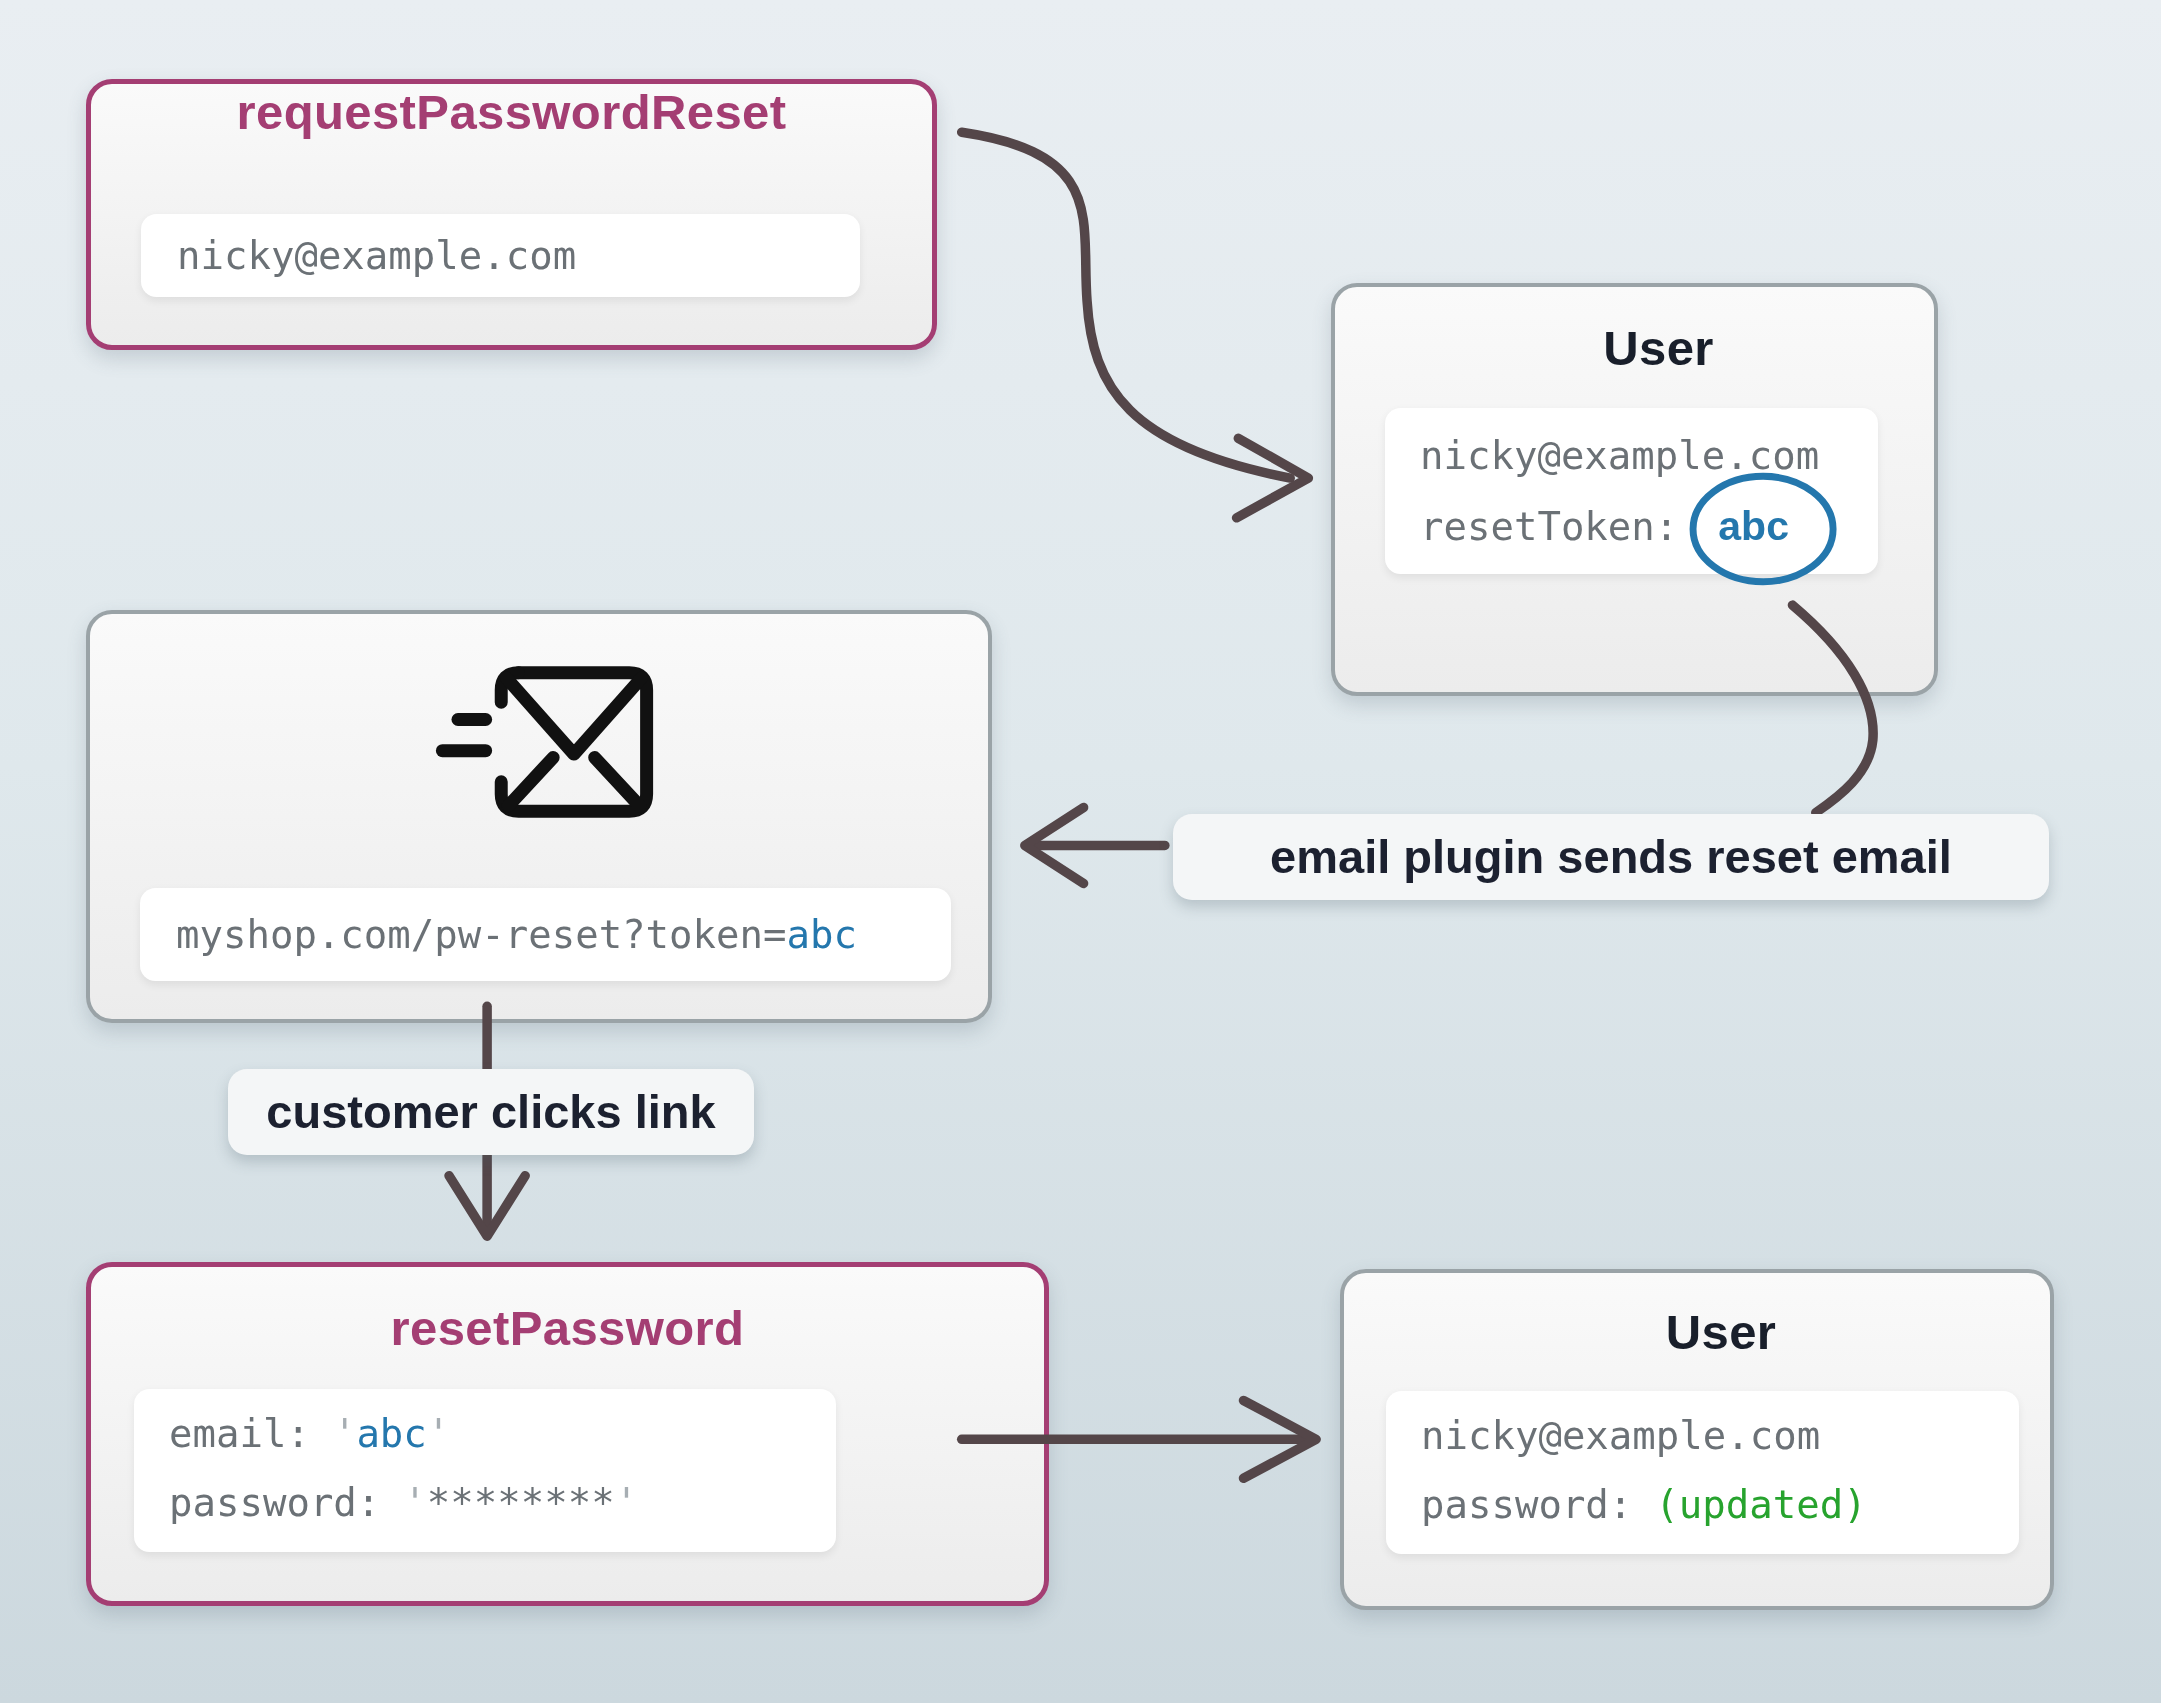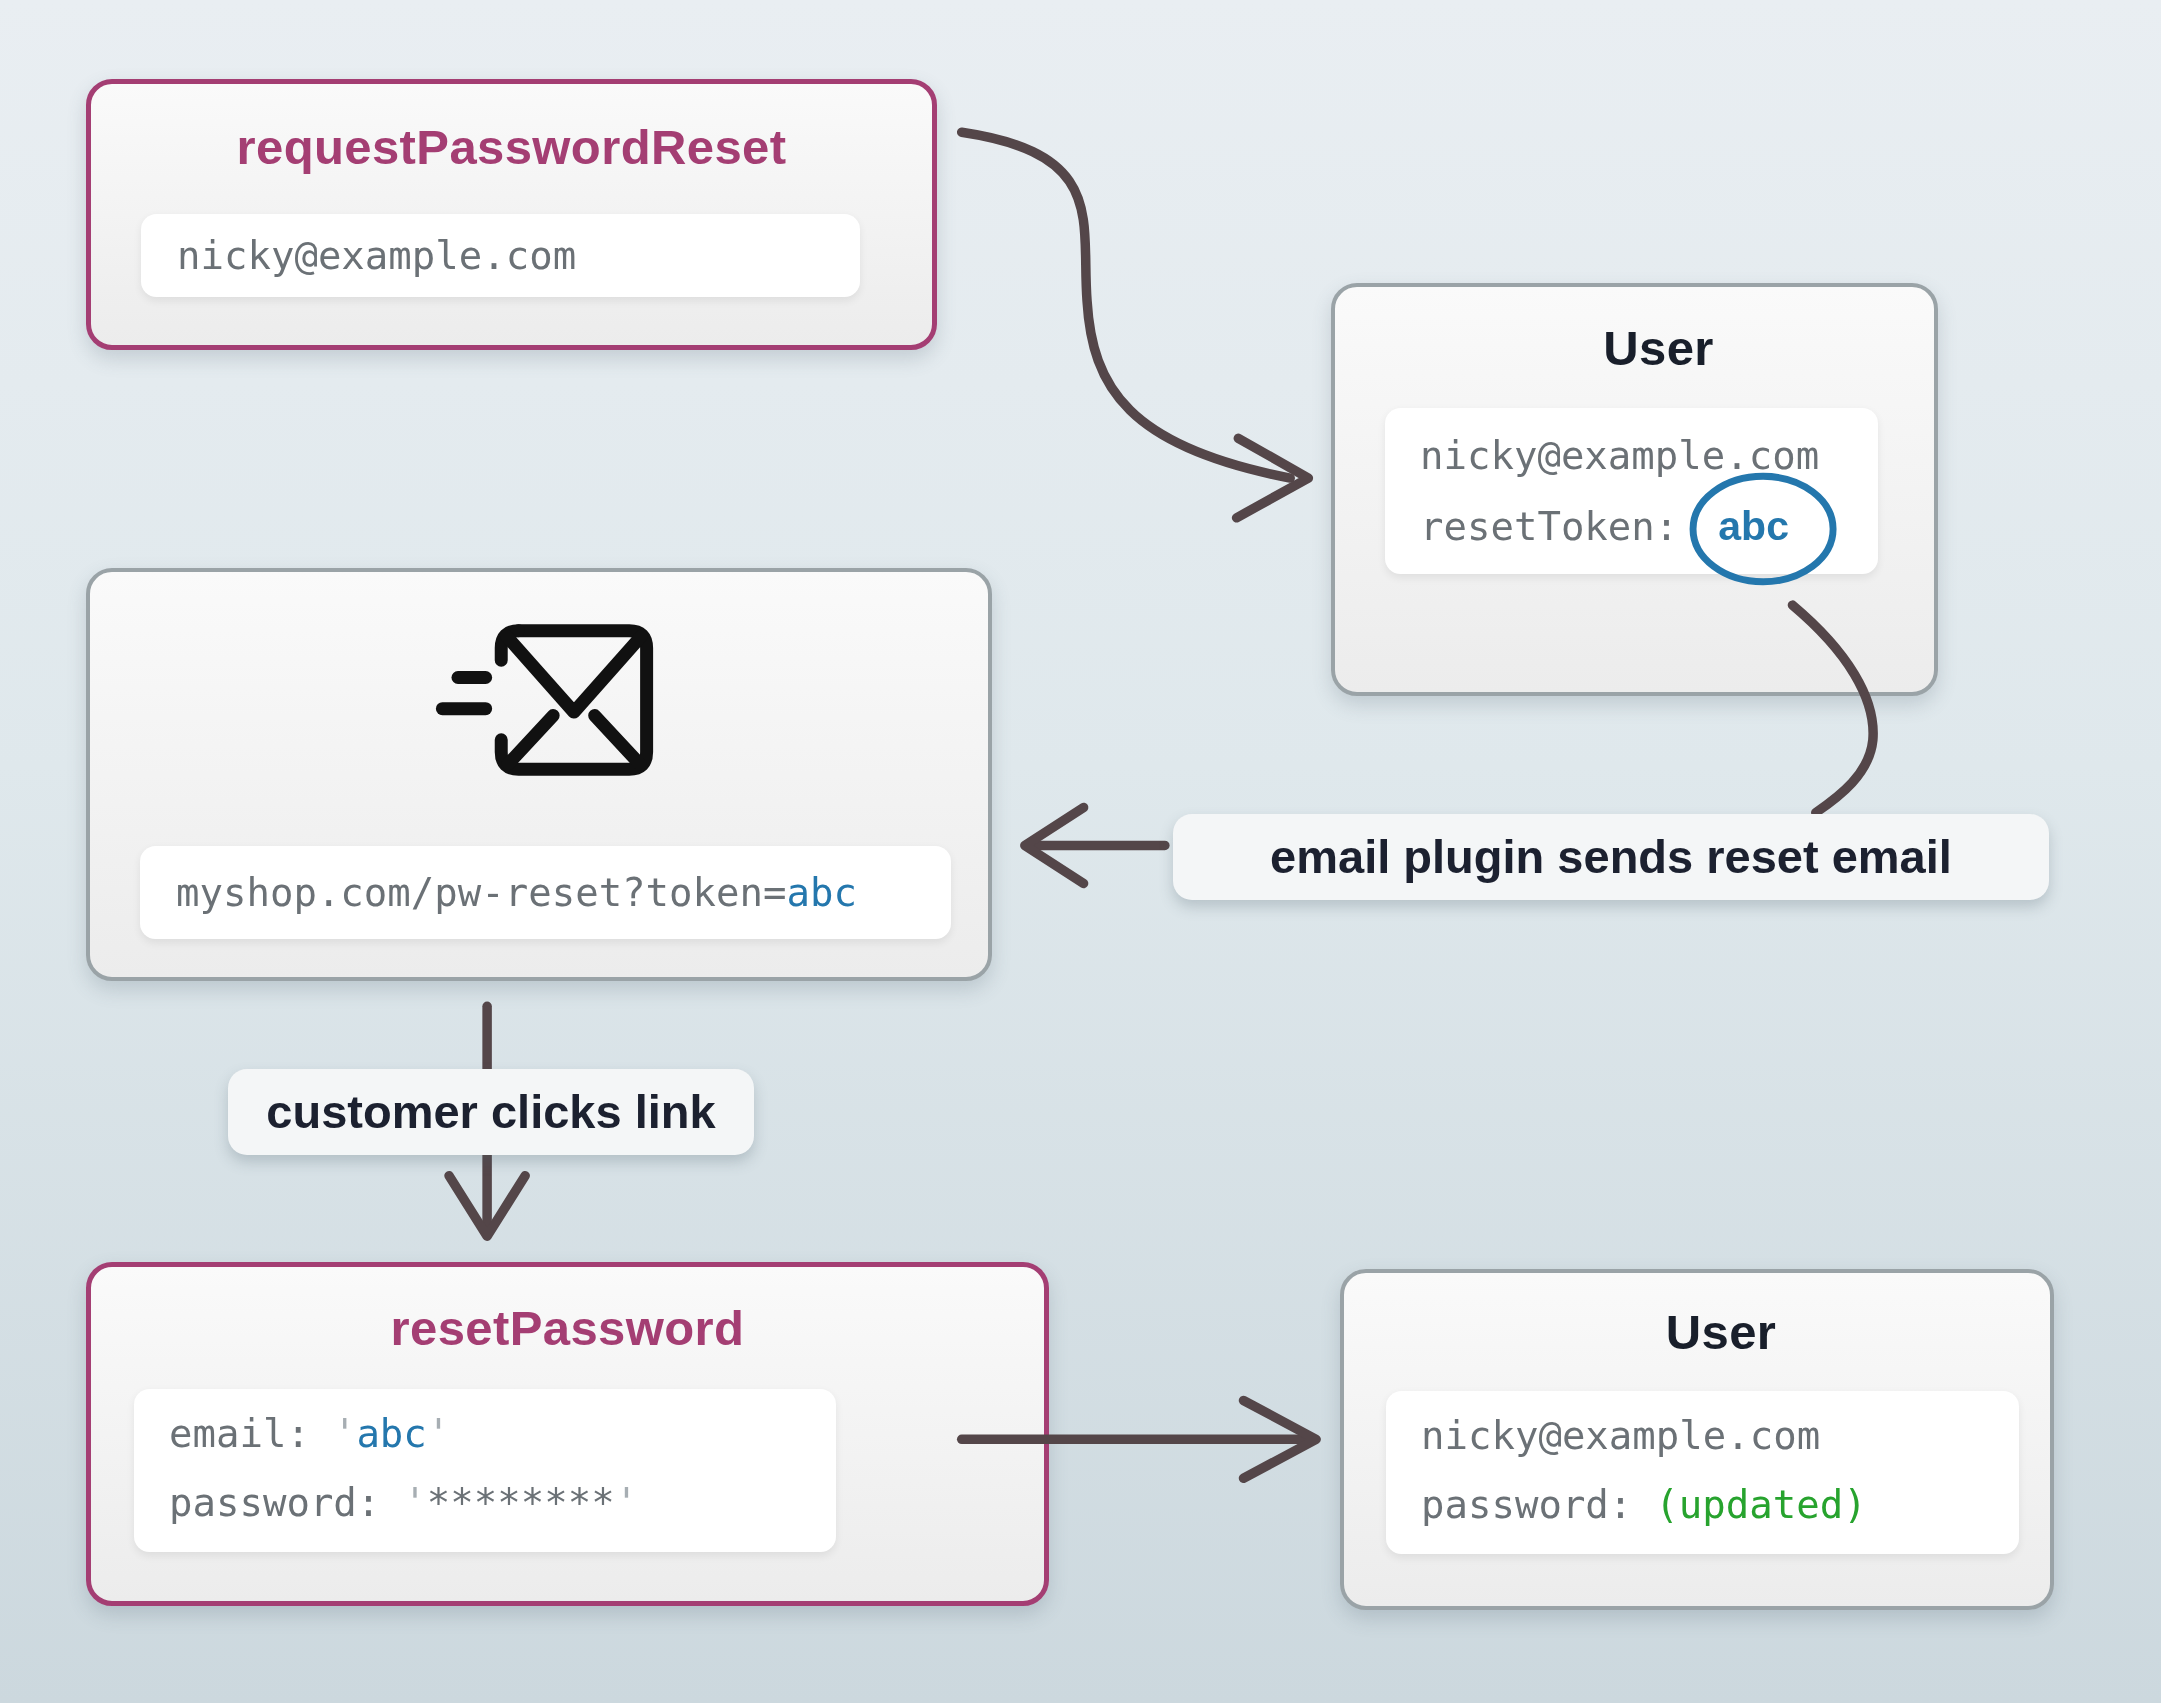--- a/index.html
+++ b/index.html
@@ -72,37 +72,37 @@
     width:225px;height:156px;
     margin-left:-107px;
   }
 </style>
 </head>
 <body>
 
 <div class="canvas">
 
   <div class="node purple" style="left:86px;top:79px;width:851px;height:271px;">
-    <div class="node-title purple" style="margin-top:35px;">requestPasswordReset</div>
+    <div class="node-title purple" style="">requestPasswordReset</div>
     <div class="field" style="left:50px;top:130px;width:719px;height:83px;line-height:83px;padding-left:36px;">
       <span class="mono-line">nicky@example.com</span>
     </div>
   </div>
 
   <div class="node gray" style="left:1331px;top:283px;width:607px;height:413px;">
     <div class="node-title dark" style="margin-top:33px;">User</div>
     <div class="field" style="left:50px;top:121px;width:493px;height:166px;padding:12px 0 0 35px;line-height:71px;">
       <div class="mono-line">nicky@example.com</div>
       <div class="mono-line">
         <span>resetToken:</span><span class="circled-token">abc</span>
       </div>
     </div>
   </div>
 
-  <div class="node gray" style="left:86px;top:568px;width:906px;height:413px;">
+  <div class="node gray" style="left:86px;top:610px;width:906px;height:413px;">
     <svg class="envelope" viewBox="0 0 260 180">
       <g fill="none" stroke="#111111" stroke-width="15" stroke-linecap="round" stroke-linejoin="round">
         <path d="M 100 10 L 228 10 Q 248 10 248 30 L 248 150 Q 248 170 228 170 L 100 170 Q 80 170 80 150 L 80 136"></path>
         <path d="M 80 44 L 80 30 Q 80 10 100 10"></path>
         <path d="M 86 16 L 164 104 L 242 16"></path>
         <path d="M 88 164 L 140 108"></path>
         <path d="M 240 164 L 188 108"></path>
         <path d="M 30 64 L 62 64"></path>
         <path d="M 12 100 L 62 100"></path>
       </g>

